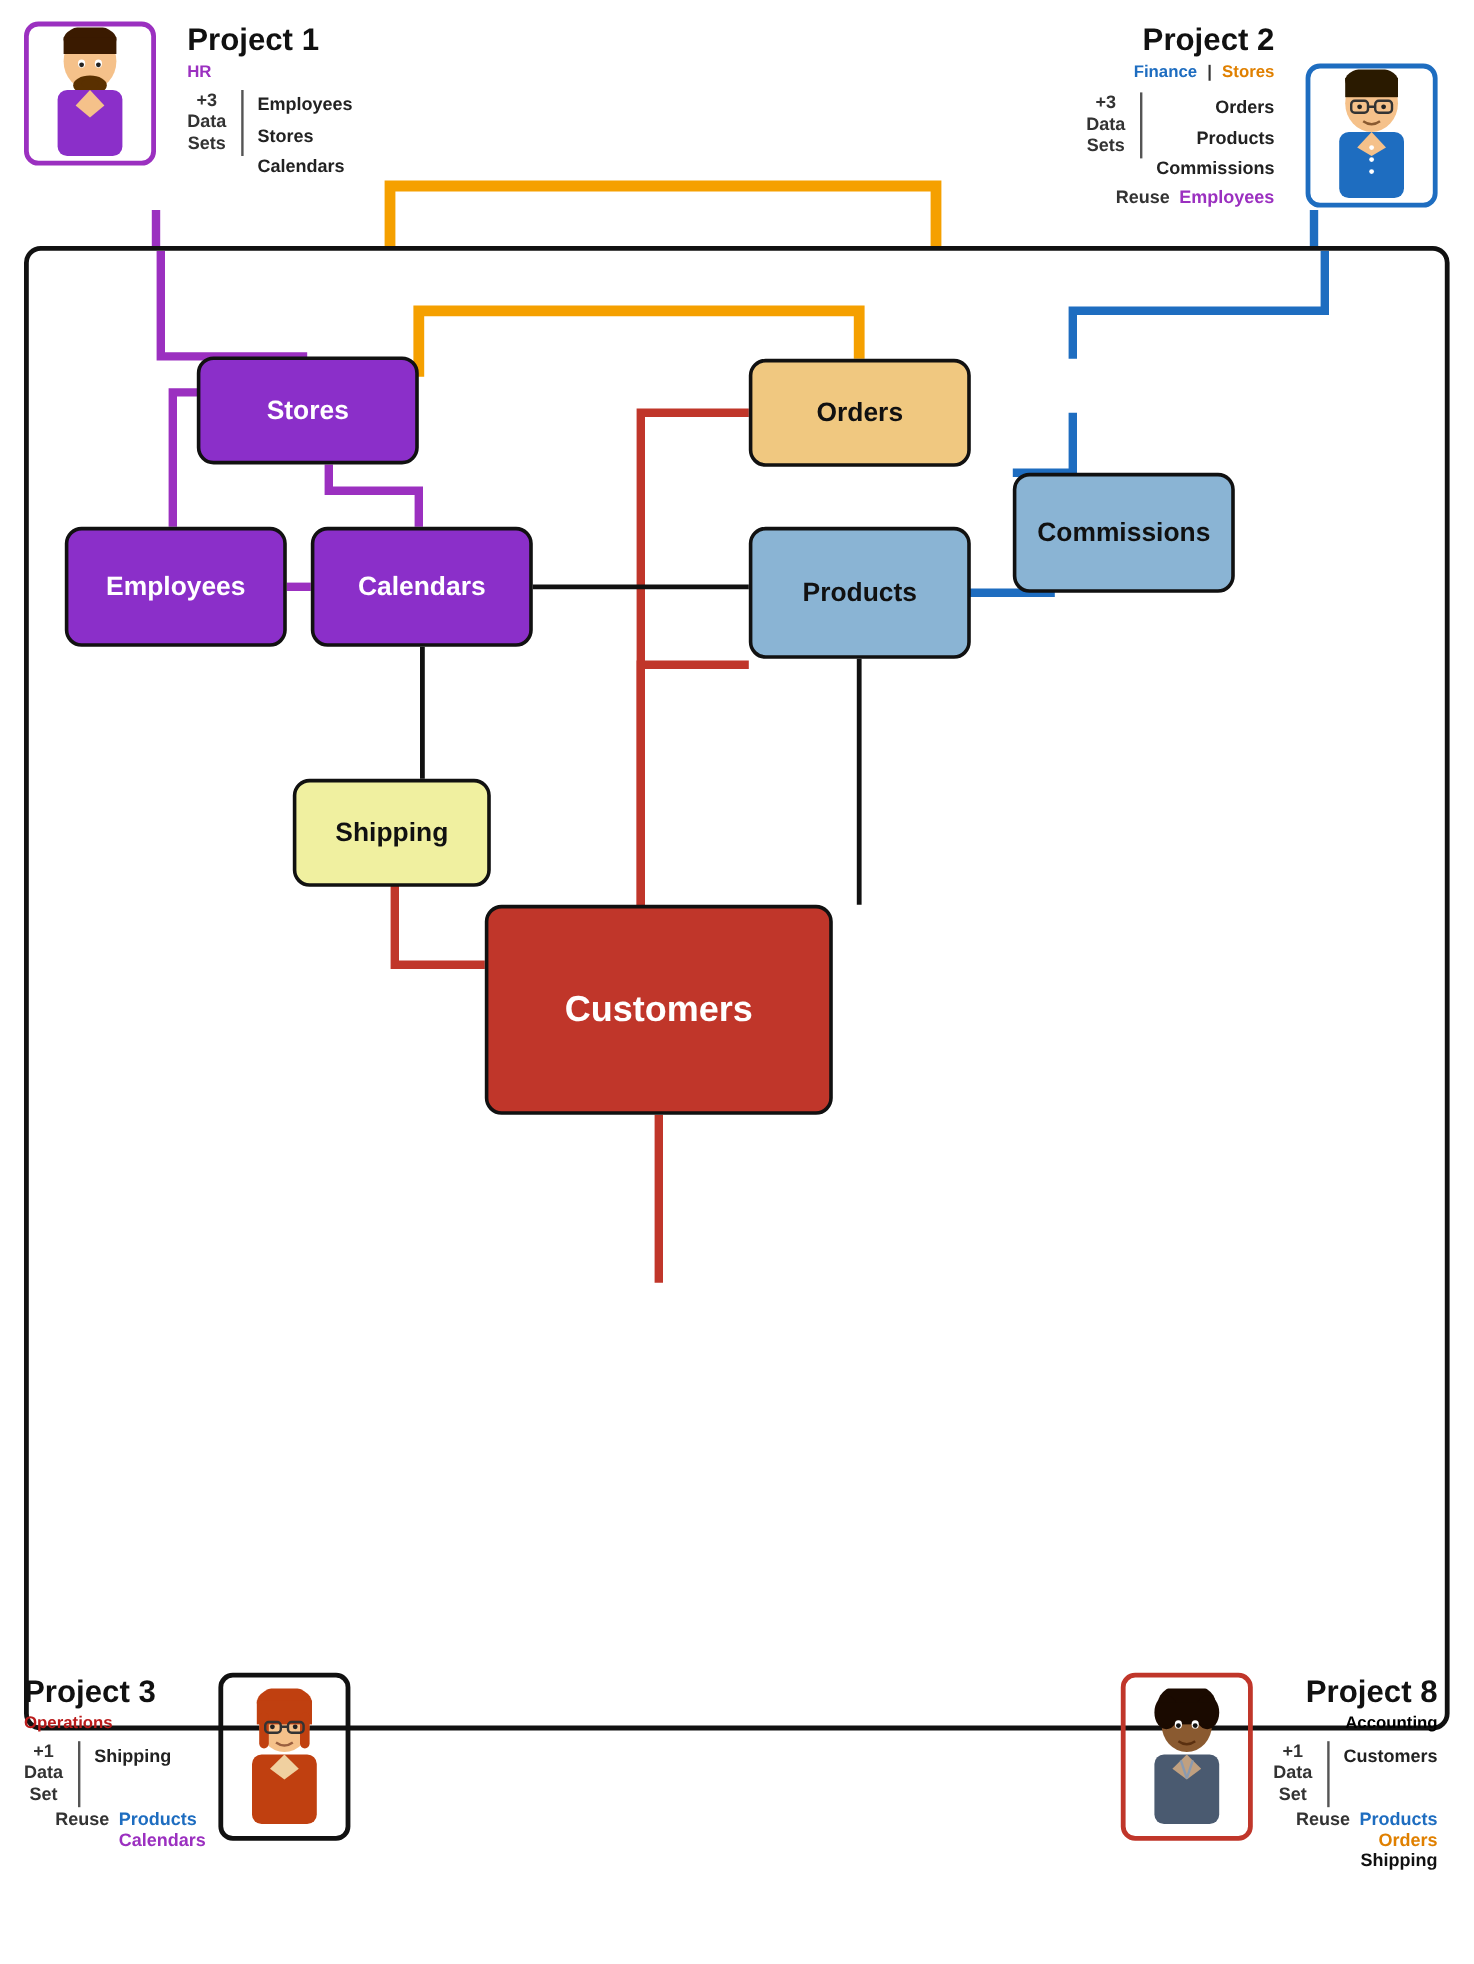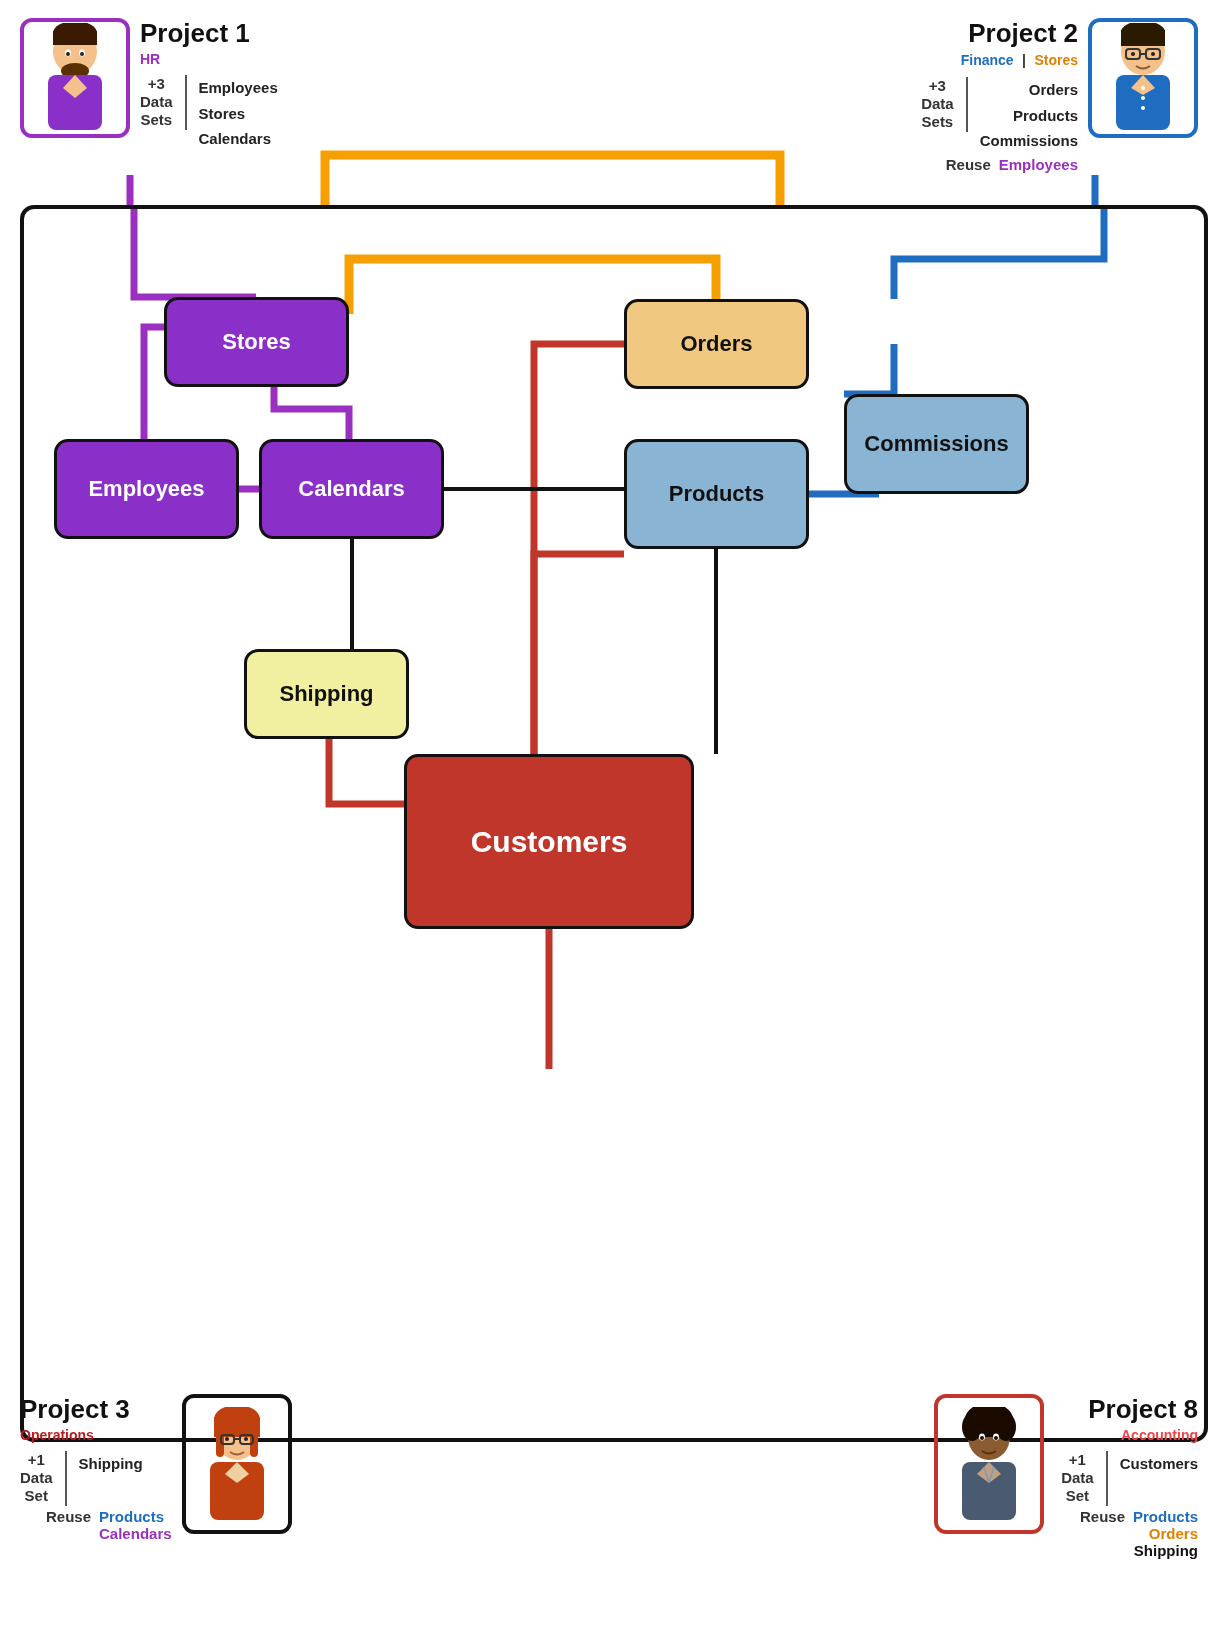--- a/index.html
+++ b/index.html
@@ -19,21 +19,21 @@
       height: 220px;
       display: flex;
       justify-content: space-between;
       align-items: flex-start;
       padding: 18px 30px 0 20px;
     }
 
     .project-card {
       display: flex;
       align-items: flex-start;
-      gap: 10px;
+      gap: 26px;
     }
 
     .avatar-box {
       width: 110px;
       height: 120px;
       border-radius: 12px;
       display: flex;
       align-items: center;
       justify-content: center;
       overflow: hidden;
@@ -169,21 +169,21 @@
       justify-content: center;
       overflow: hidden;
       flex-shrink: 0;
     }
     .avatar-box-sm.black { border: 4px solid #111; }
     .avatar-box-sm.red   { border: 4px solid #c0362a; }
 
     .color-purple { color: #9b30c0; }
     .color-blue   { color: #1e6dc0; margin-top: 12px; }
     .color-orange { color: #e08000; }
-    .color-red    { color: #ef4444; }
+    .color-red    { color: #000000; }
     .color-gray   { color: #b91c1c; }
 
     
     .outer-svg {
       position: absolute;
       top: 0; left: 0;
       width: 1228px;
       height: 1637px;
       pointer-events: none;
     }
@@ -238,21 +238,21 @@
       <div class="project-datasets">
         <div class="datasets-label">+3<br>Data<br>Sets</div>
         <div class="divider-v"></div>
         <div class="dataset-list">
           Employees<br>Stores<br>Calendars
         </div>
       </div>
     </div>
   </div>
 
-  <div class="project-card" style="flex-direction: row-reverse; margin-right: 0;">
+  <div class="project-card" style="flex-direction: row-reverse; margin-right: 0; align-items: flex-end;">
     <div class="avatar-box blue">
 
       <svg class="avatar-svg" viewBox="0 0 90 110" xmlns="http://www.w3.org/2000/svg">
         <ellipse cx="45" cy="28" rx="22" ry="24" fill="#f5c18a"></ellipse>
         <ellipse cx="45" cy="9" rx="22" ry="11" fill="#2a1a00"></ellipse>
         <rect x="23" y="7" width="44" height="16" fill="#2a1a00"></rect>
         <rect x="18" y="52" width="54" height="55" rx="8" fill="#1e6dc0"></rect>
         <polygon points="45,52 33,65 45,72 57,65" fill="#f5c18a"></polygon>
 
         <rect x="28" y="26" width="14" height="10" rx="3" fill="none" stroke="#333" stroke-width="2"></rect>

